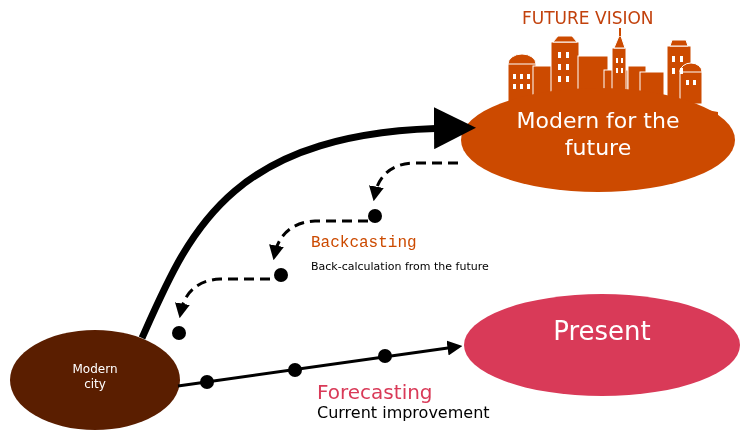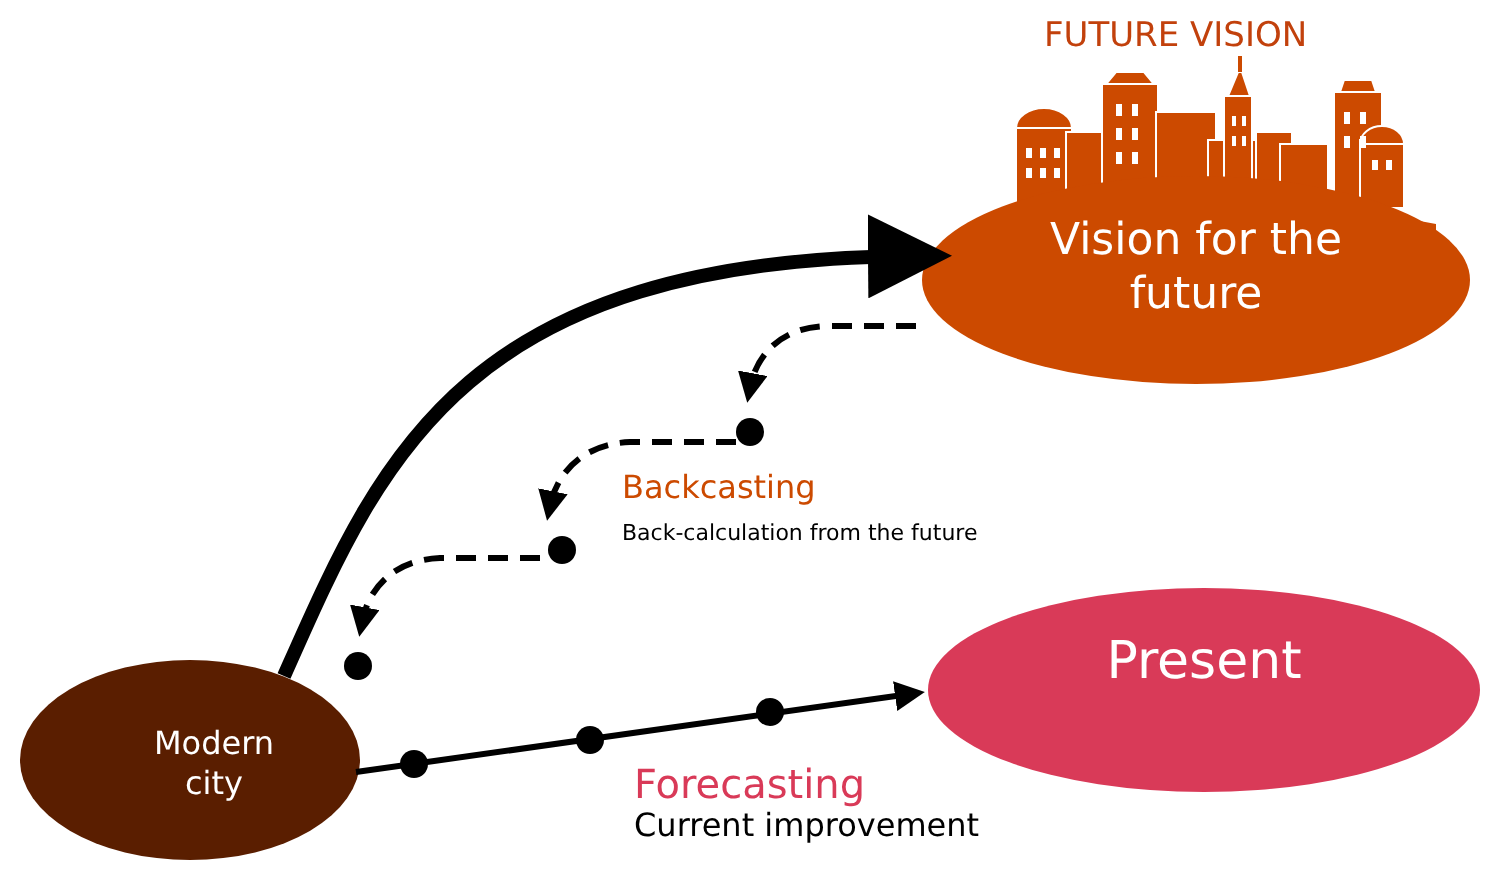--- a/index.html
+++ b/index.html
@@ -81,30 +81,30 @@
 
   <path d="M178,386 L455,347" fill="none" stroke="#000" stroke-width="3" marker-end="url(#arrowSmall)"></path>
   <circle cx="207" cy="382" r="7" fill="#000"></circle>
   <circle cx="295" cy="370" r="7" fill="#000"></circle>
   <circle cx="385" cy="356" r="7" fill="#000"></circle>
 </svg>
 
 <div class="lbl" style="left:522px; top:8px; font-size:17px; color:#c2410c;">FUTURE VISION</div>
 
 <div class="node-text" style="left:478px; top:108px; width:240px; font-size:22px;">
-  <div>Vision for the</div>
+  <div>Modern for the</div>
   <div>future</div>
 </div>
 
 <div class="node-text" style="left:482px; top:316px; width:240px; font-size:26px;">
   <div>Present</div>
 </div>
 
-<div class="node-text" style="left:27px; top:362px; width:160px; font-size:16px;">
+<div class="node-text" style="left:15px; top:362px; width:160px; font-size:12px;">
   <div>Modern</div>
   <div>city</div>
 </div>
 
-<div class="lbl" style="left:311px; top:234px; font-size:16px; color:#CC4A00;">Backcasting</div>
+<div class="lbl" style="left:311px; top:234px; font-size:16px; color:#CC4A00;font-family:Liberation Mono, monospace;">Backcasting</div>
 <div class="lbl" style="left:311px; top:260px; font-size:11px; color:#000;">Back-calculation from the future</div>
 
 <div class="lbl" style="left:317px; top:380px; font-size:20px; color:#D93A58;">Forecasting</div>
 <div class="lbl" style="left:317px; top:403px; font-size:16px; color:#000;">Current improvement</div>
 
 </body></html>

